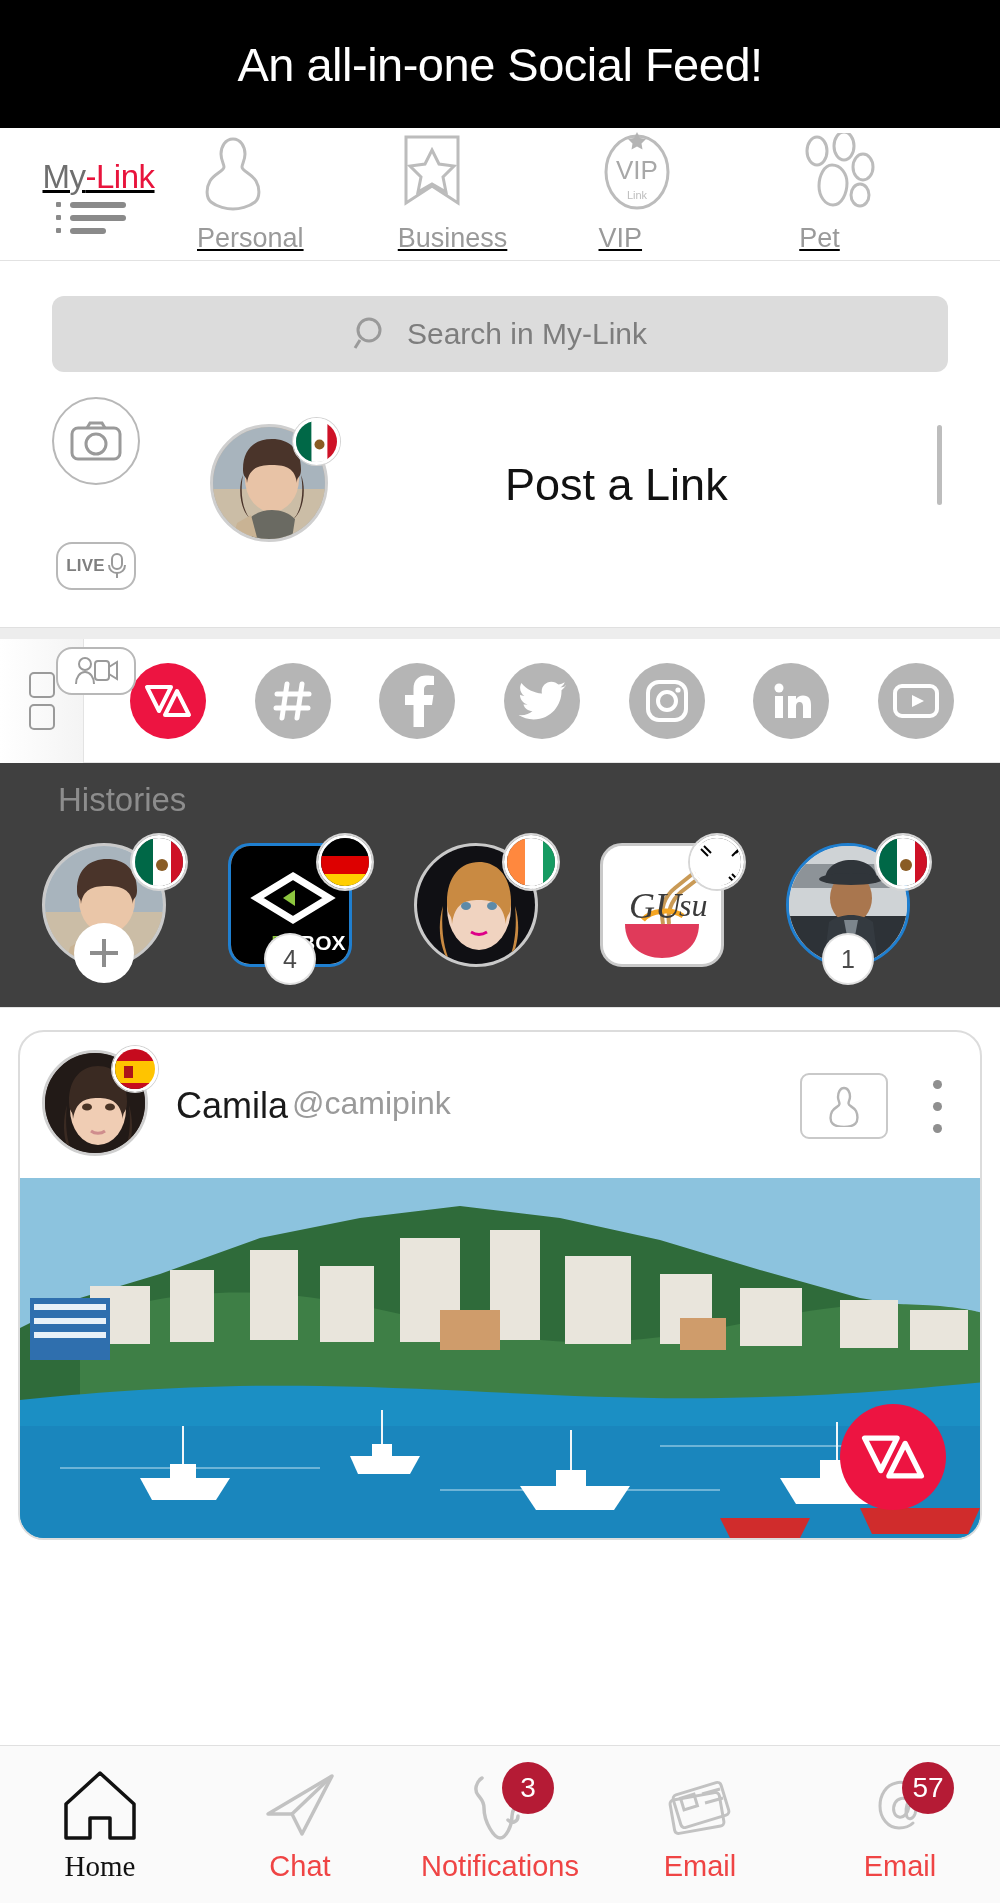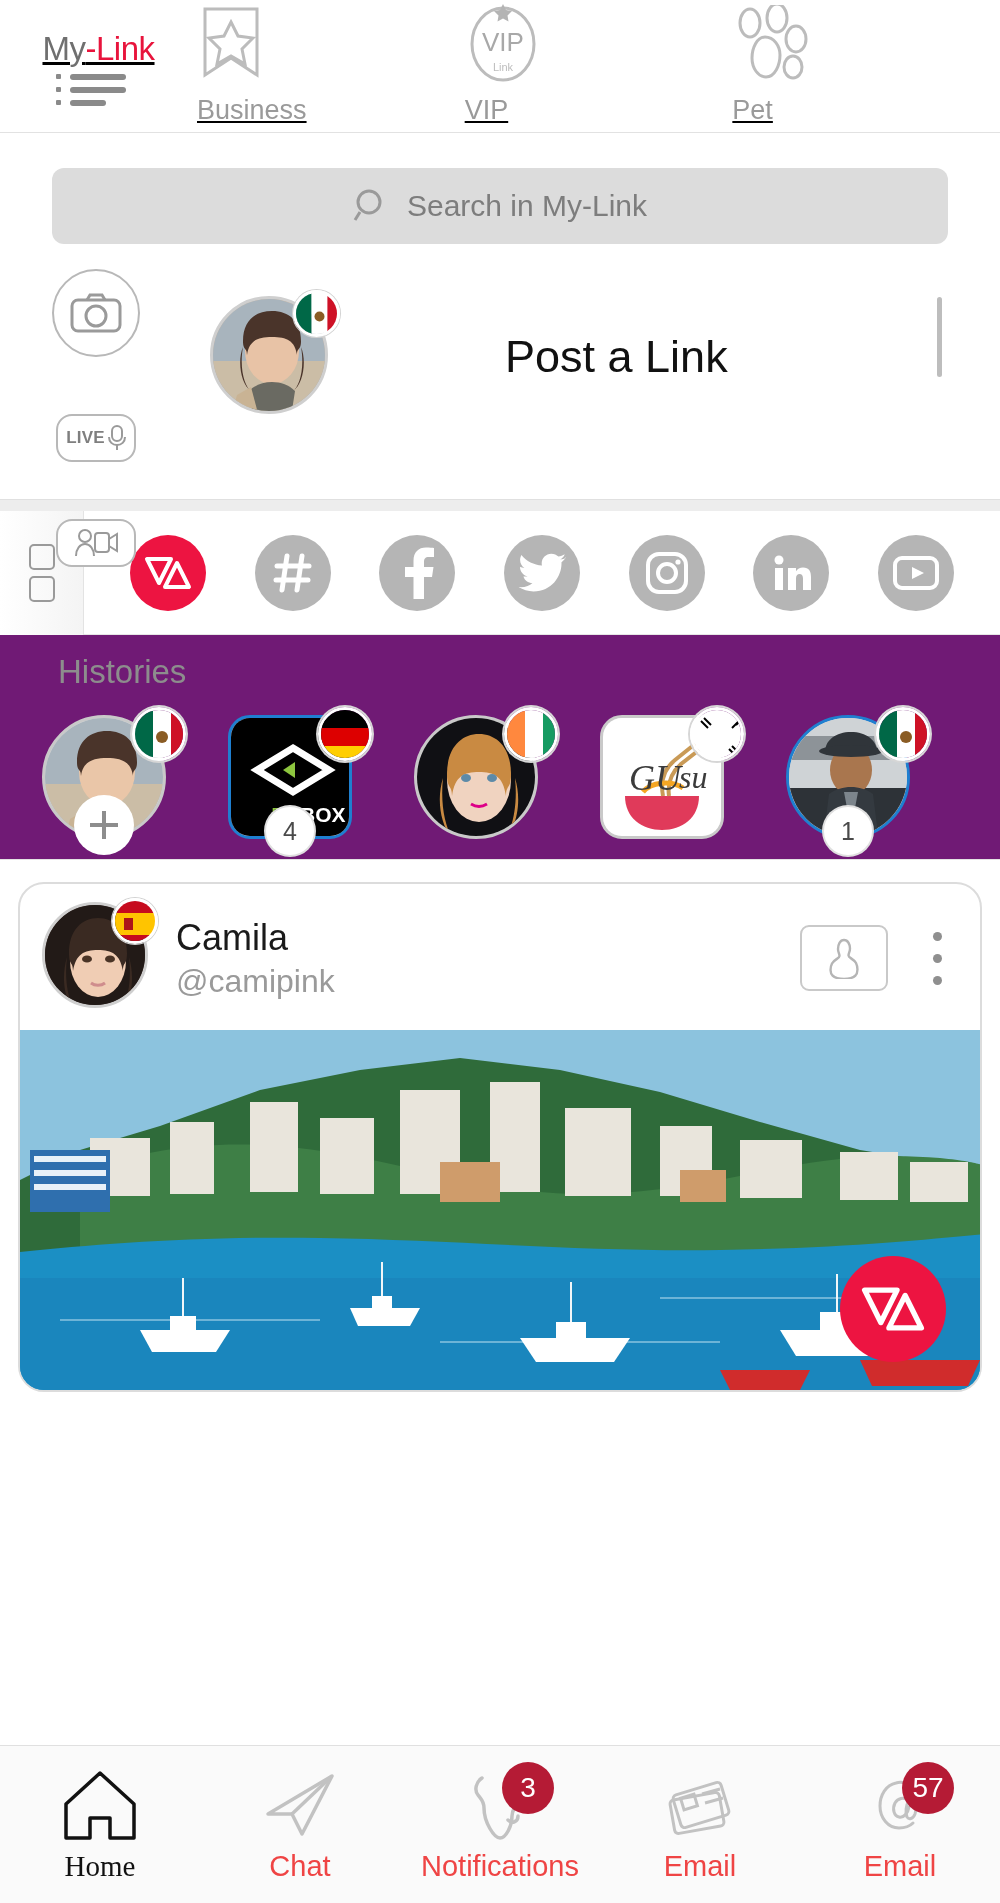--- a/index.html
+++ b/index.html
@@ -96,21 +96,21 @@
   }
   .grid-sq{ width:26px; height:26px; border:2px solid #9a9a9a; border-radius:5px;}
   .social-icons{ flex:1; display:flex; align-items:center; justify-content:space-around; padding:0 22px;}
   .sicon{
     width:76px; height:76px; border-radius:50%; background:#b5b5b5;
     display:flex; align-items:center; justify-content:center;
   }
   .sicon.brand{ background:#ed1441; }
 
   
-  .histories{ background:#701a75; padding:18px 0 12px 0; border-bottom:1px solid #e3e3e3;}
+  .histories{ background:#404040; padding:18px 0 32px 0; border-bottom:1px solid #e3e3e3;}
   .hist-title{ font-size:33px; color:#8d8d8d; padding-left:58px; margin-bottom:24px;}
   .hist-row{ display:flex; align-items:flex-start; padding:0 18px; gap:14px;}
   .hist-item{ position:relative; width:172px; height:132px; display:flex; justify-content:center;}
   .hist-shape{
     width:124px; height:124px; overflow:hidden; position:relative;
     border:3px solid #c9c9c9; background:#ddd;
   }
   .hist-shape.round{ border-radius:50%; }
   .hist-shape.rounded{ border-radius:22px; }
   .hist-shape.ringblue{ border-color:#1f7fd0; }
@@ -140,21 +140,21 @@
   .post-head{ display:flex; align-items:center; padding:18px 22px 16px 22px; gap:22px;}
   .post-av-wrap{ position:relative; width:112px; height:112px;}
   .post-av{
     width:106px; height:106px; border-radius:50%; overflow:hidden;
     border:3px solid #cfcfcf; position:relative; background:#3b2d28;
   }
   .post-flag{
     position:absolute; right:-4px; top:-4px; width:46px; height:46px; border-radius:50%;
     border:3px solid #fff; overflow:hidden; box-shadow:0 0 0 1px #d2d2d2;
   }
-  .post-names{ flex:1; display:flex; flex-direction:column; gap:4px;}
+  .post-names{ flex:1; display:flex; flex-direction:row; gap:4px;}
   .post-name{ font-size:36px; color:#1a1a1a;}
   .post-handle{ font-size:32px; color:#9a9a9a;}
   .post-profile-btn{
     width:88px; height:66px; border:2px solid #c9c9c9; border-radius:9px;
     display:flex; align-items:center; justify-content:center;
   }
   .post-more{ width:48px; display:flex; flex-direction:column; align-items:center; gap:13px; padding-left:6px;}
   .dot{ width:9px; height:9px; border-radius:50%; background:#8f8f8f;}
   .post-media{ position:relative; height:360px; overflow:hidden;}
   .fab{
@@ -176,20 +176,23 @@
     position:absolute; top:-4px; right:-16px; min-width:52px; height:52px; padding:0 8px;
     background:#b51b35; color:#fff; border-radius:26px; font-size:28px;
     display:flex; align-items:center; justify-content:center;
   }
 </style>
 </head>
 <body>
 
 <div class="phone">
 
+  <div class="tagline-bar">
+    <div class="tagline-text">An all-in-one Social Feed!</div>
+  </div>
 
   <div class="topnav">
     <div class="brand-block">
       <div class="brand-word"><span class="brand-my">My</span><span class="brand-link">-Link</span></div>
       <div class="hamburger">
         <div class="ham-row">
             <span class="ham-dot"></span>
             <span class="ham-line w1"></span>
           </div>
         <div class="ham-row">
@@ -197,20 +200,28 @@
             <span class="ham-line w2"></span>
           </div>
         <div class="ham-row">
             <span class="ham-dot"></span>
             <span class="ham-line w3"></span>
           </div>
       </div>
     </div>
 
     <div class="navitems">
+      <div class="navitem">
+        <div class="ico">
+          <svg width="72" height="78" viewBox="0 0 72 78">
+              <path d="M36 6c8 0 12 8 12 15 0 6-3 10-3 13 0 4 10 7 14 14 4 7 4 17-1 21-6 5-16 7-22 7s-16-2-22-7c-5-4-5-14-1-21 4-7 14-10 14-14 0-3-3-7-3-13C24 14 28 6 36 6z" fill="none" stroke="#bcbcbc" stroke-width="3"></path>
+            </svg>
+        </div>
+        <div class="lbl">Personal</div>
+      </div>
 
       <div class="navitem">
         <div class="ico">
           <svg width="68" height="78" viewBox="0 0 68 78">
               <path d="M8 4h52v66l-26-17-26 17z" fill="none" stroke="#bcbcbc" stroke-width="3"></path>
               <path d="M34 17l7 14 15 2-11 11 3 15-14-8-14 8 3-15-11-11 15-2z" fill="none" stroke="#bcbcbc" stroke-width="3"></path>
             </svg>
         </div>
         <div class="lbl">Business</div>
       </div>

